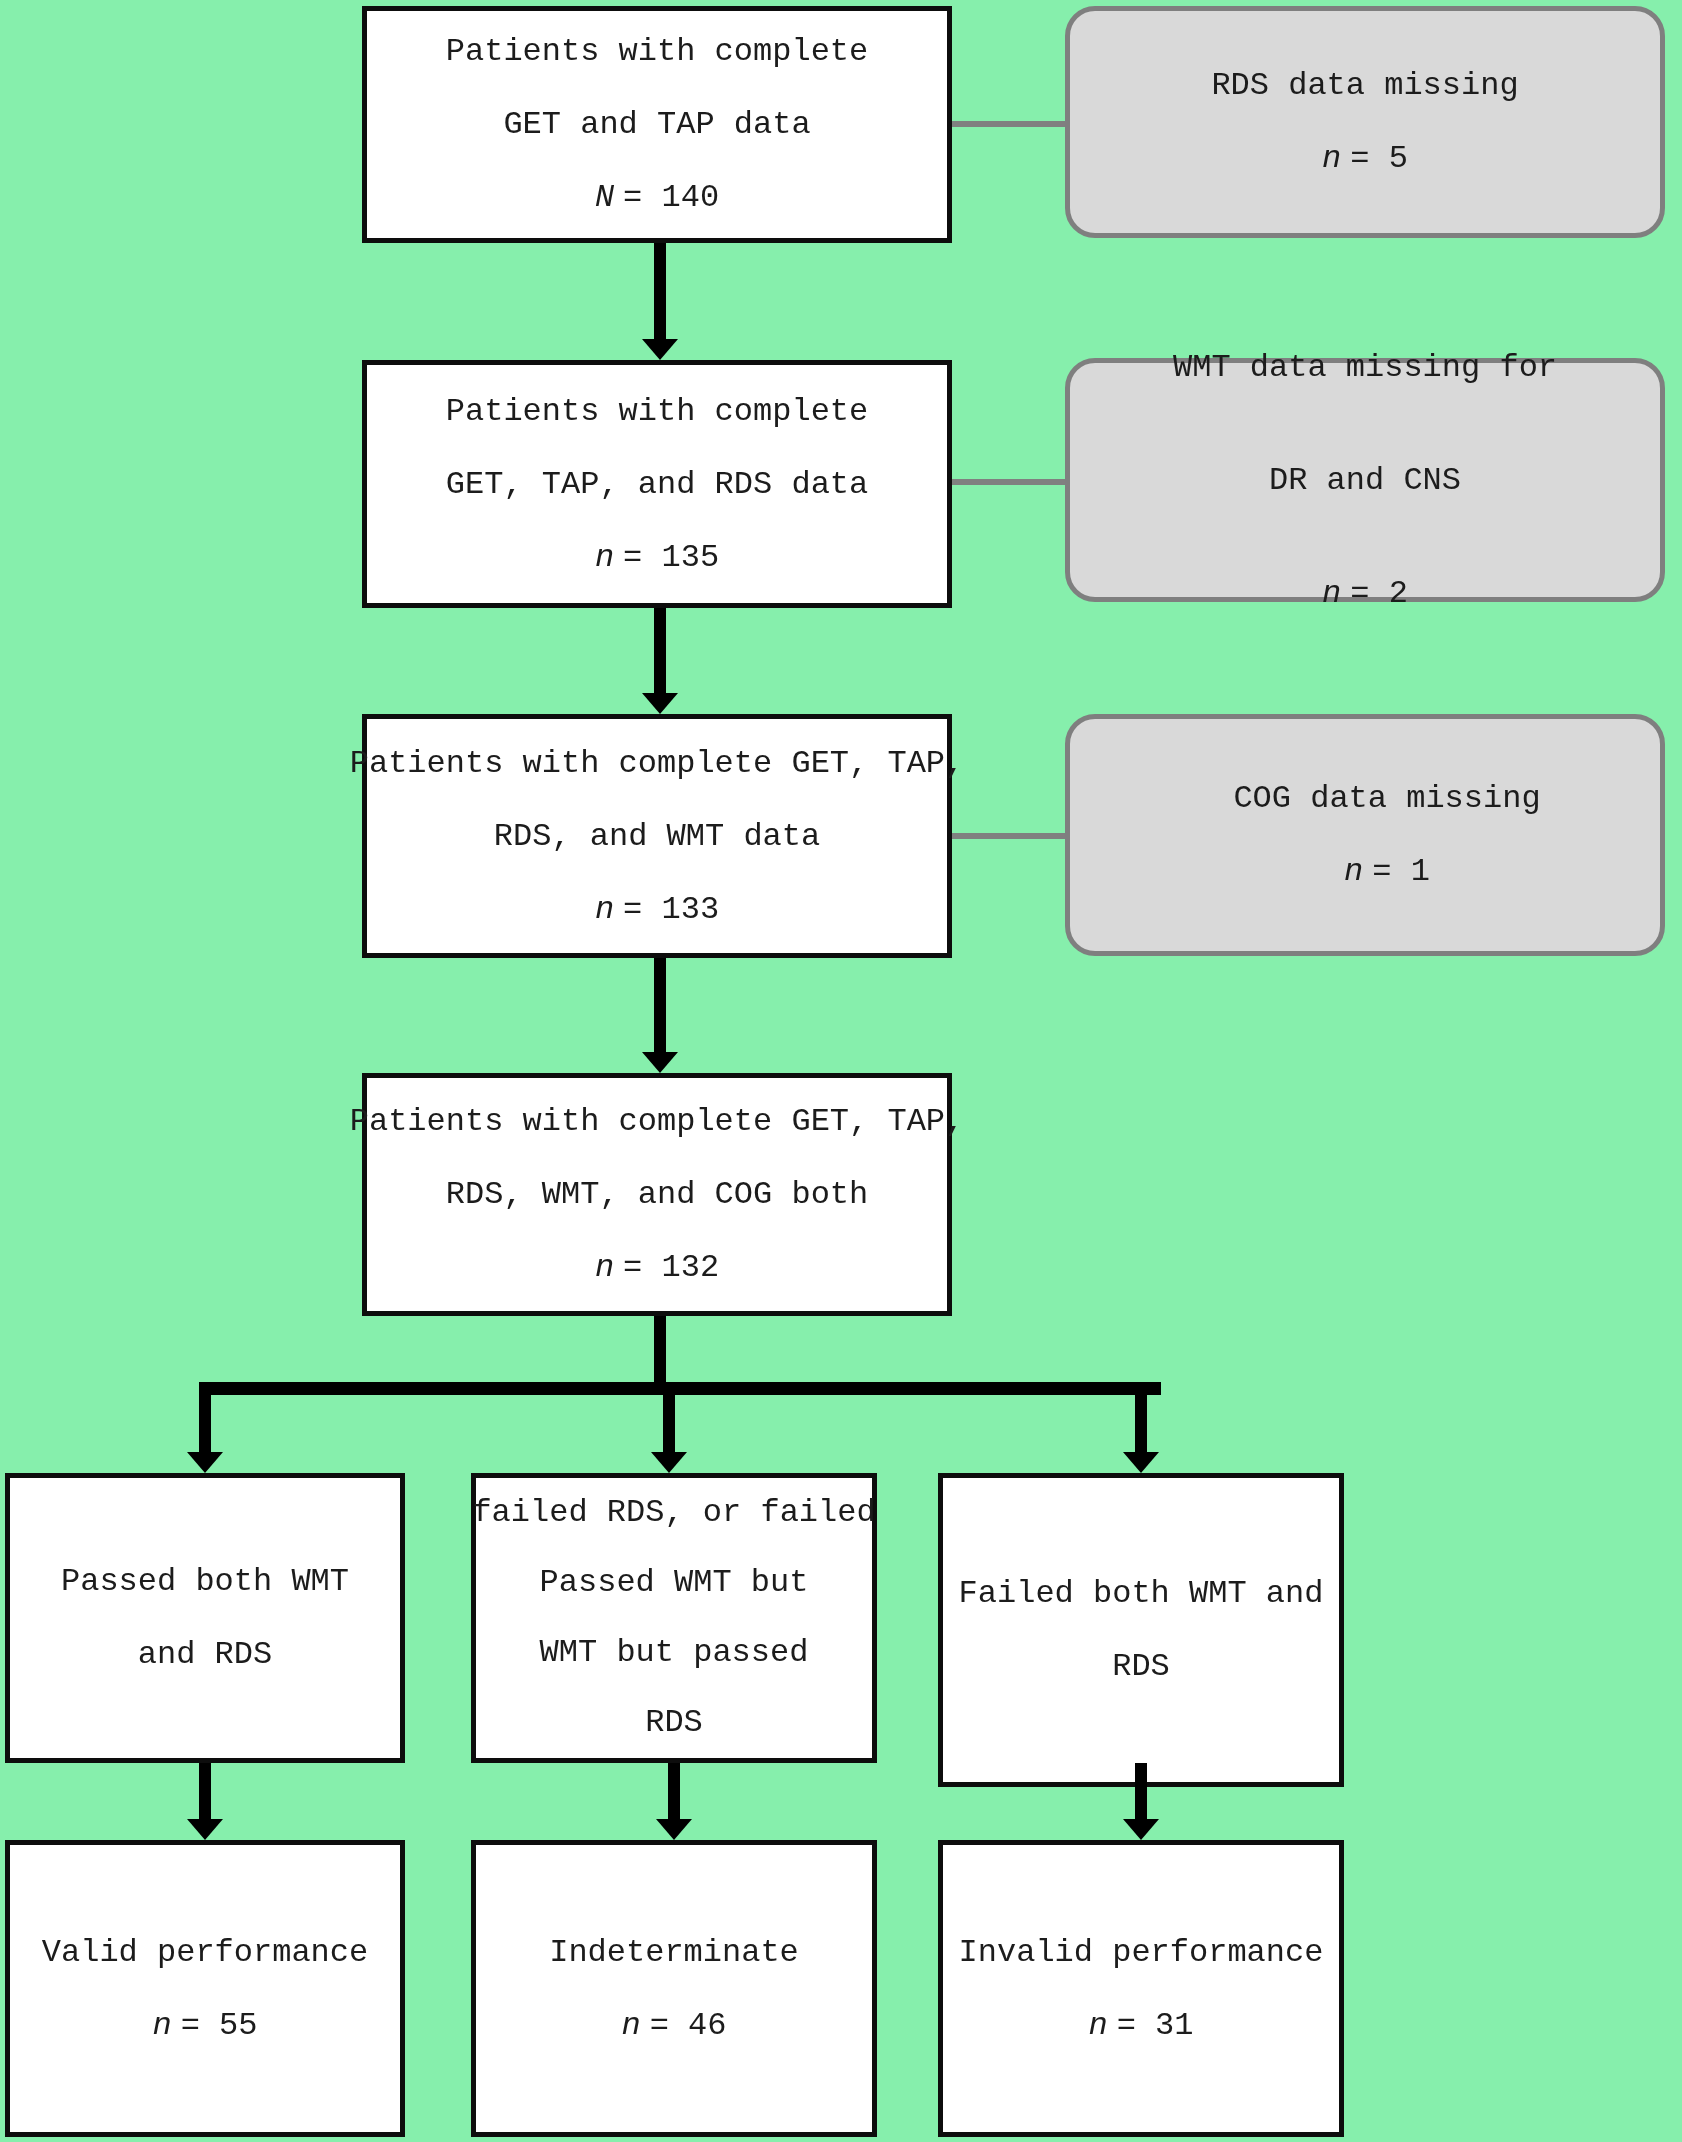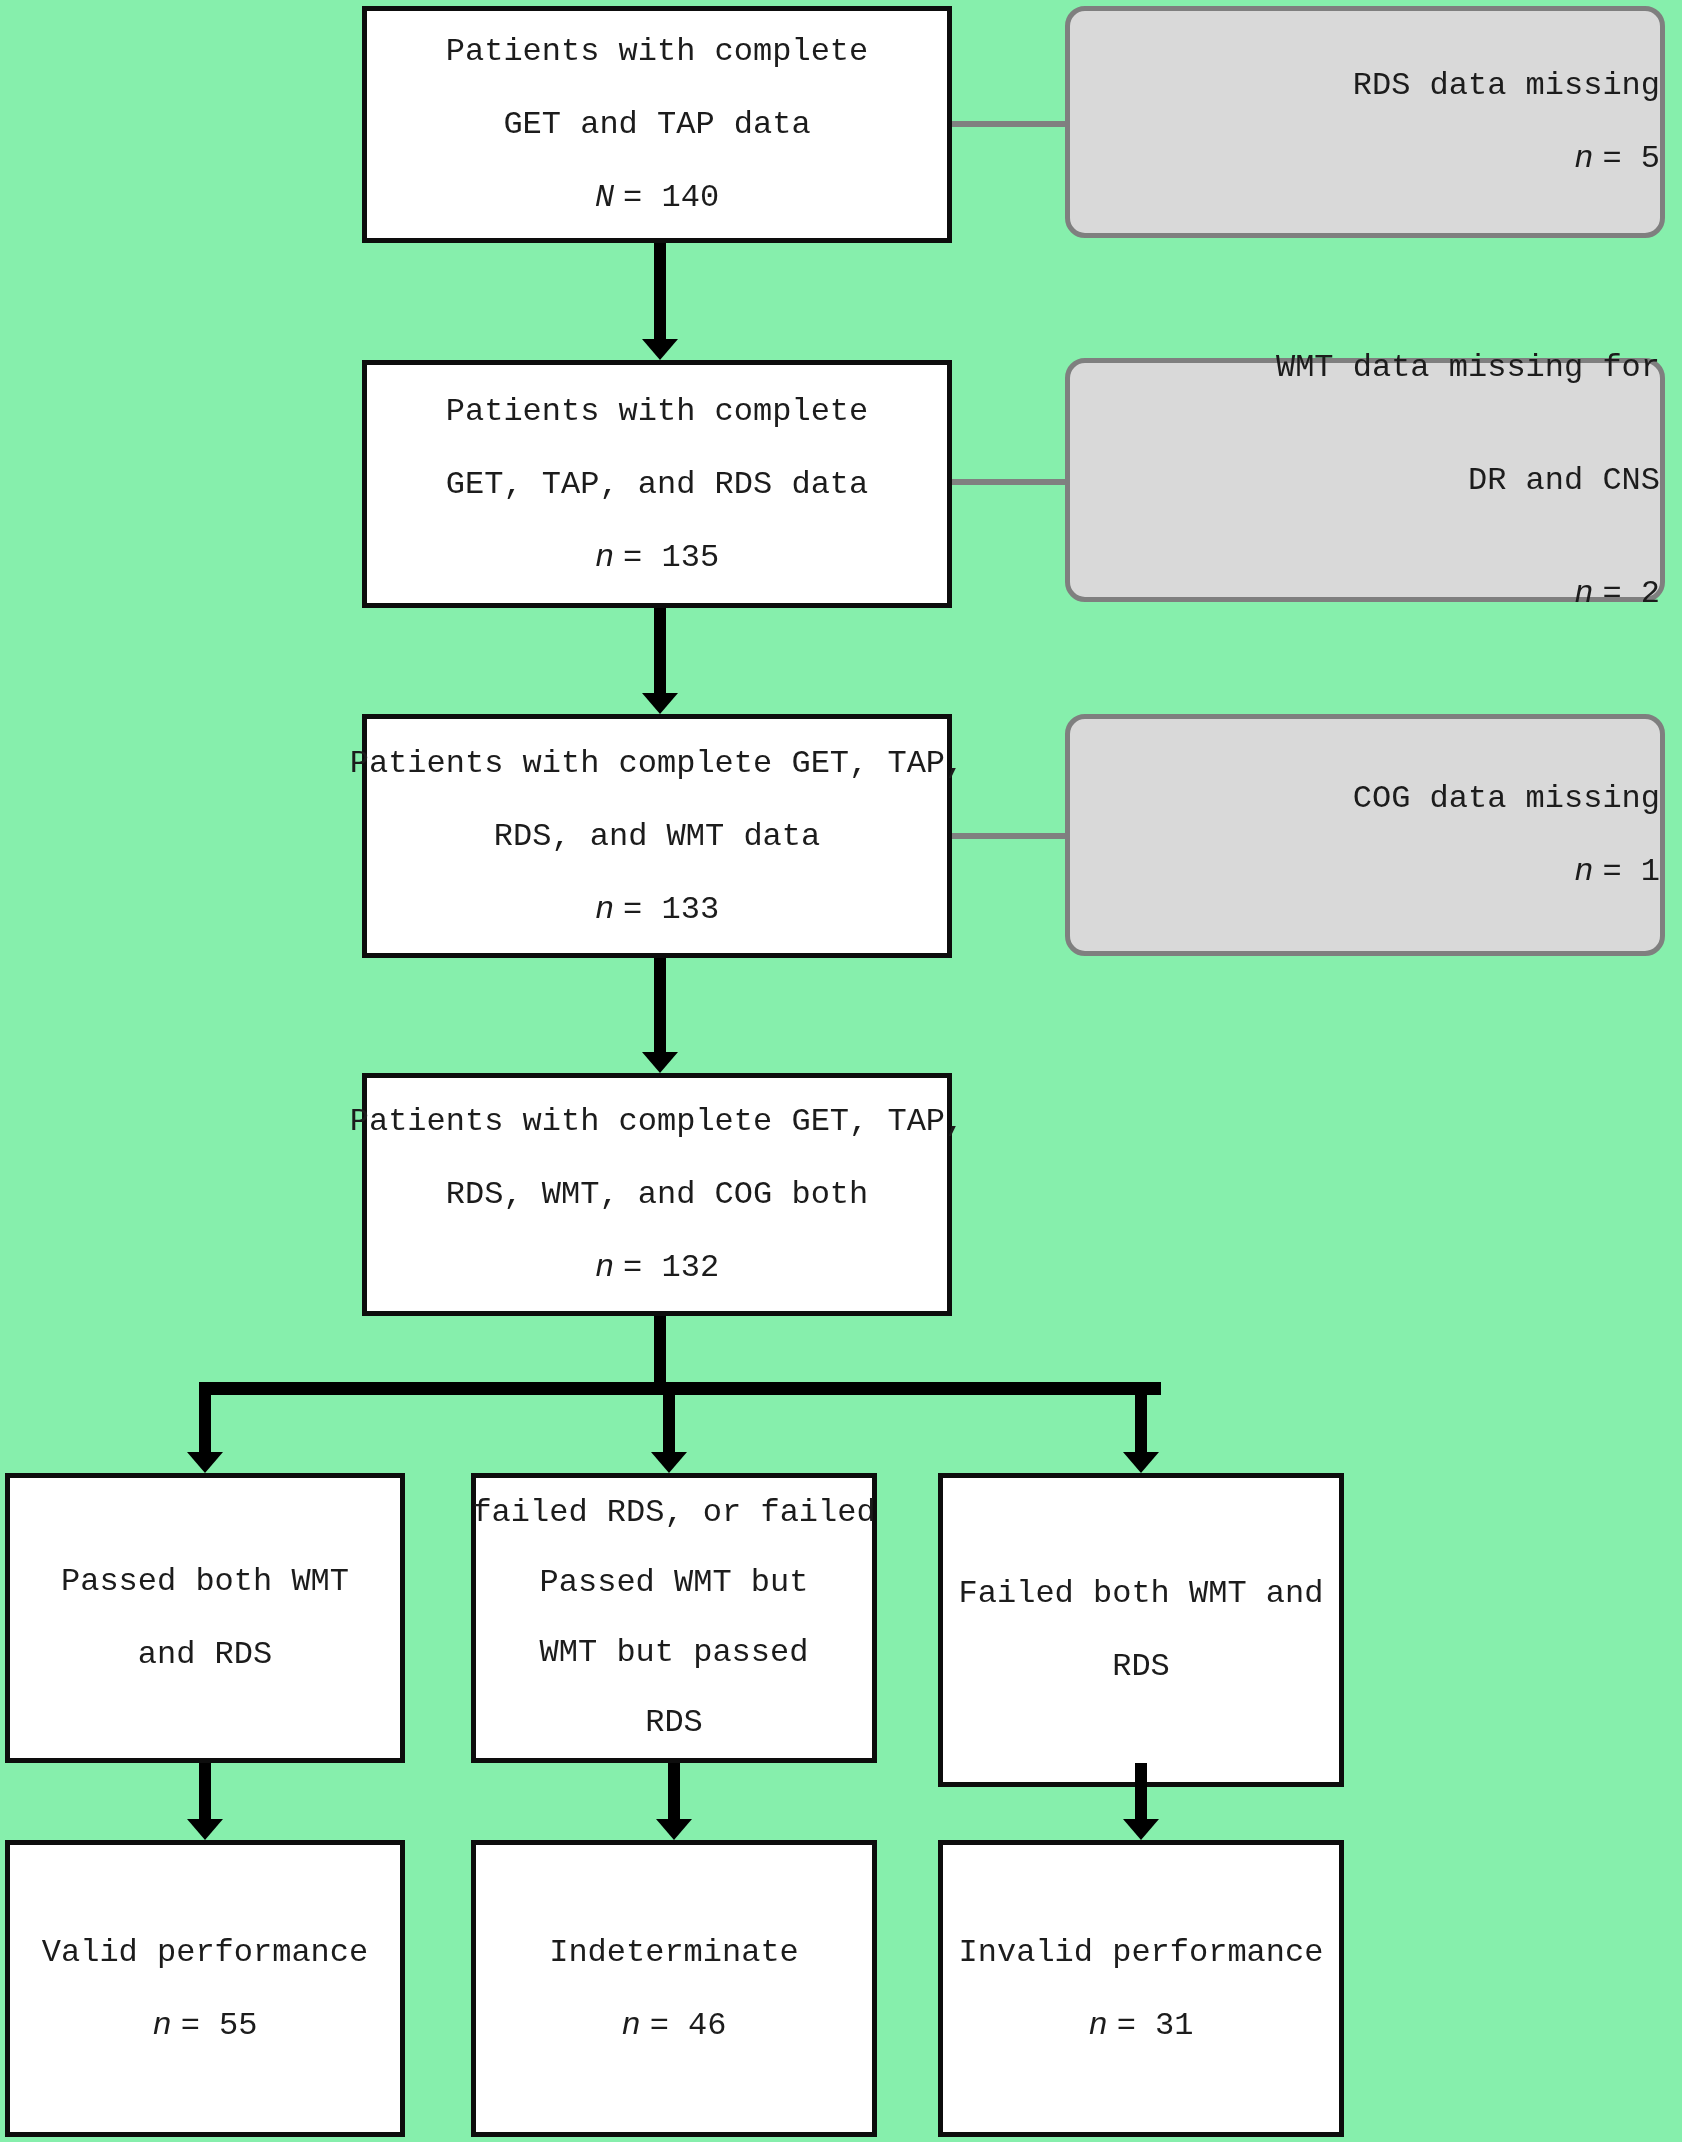--- a/index.html
+++ b/index.html
@@ -21,22 +21,21 @@
     text-align: center;
     font-size: 32px;
     line-height: 73px;
     background: #ffffff;
   }
   .step-box   { border: 5px solid #0d0d0d; }
   .branch-box { border: 5px solid #0d0d0d; }
   .excl-box {
     border: 5px solid #7f7f7f;
     background: #d9d9d9;
-    border-radius: 20px;
-    align-items: flex-end;
+    border-radius: 30px;
   }
   .tight { line-height: 70px; }
   .count-line { white-space: nowrap; }
   .count-letter { font-style: italic; }
   .count-value { margin-left: 9px; }
   .line { white-space: nowrap; }
 
   
   .gray-connector {
     position: absolute;

